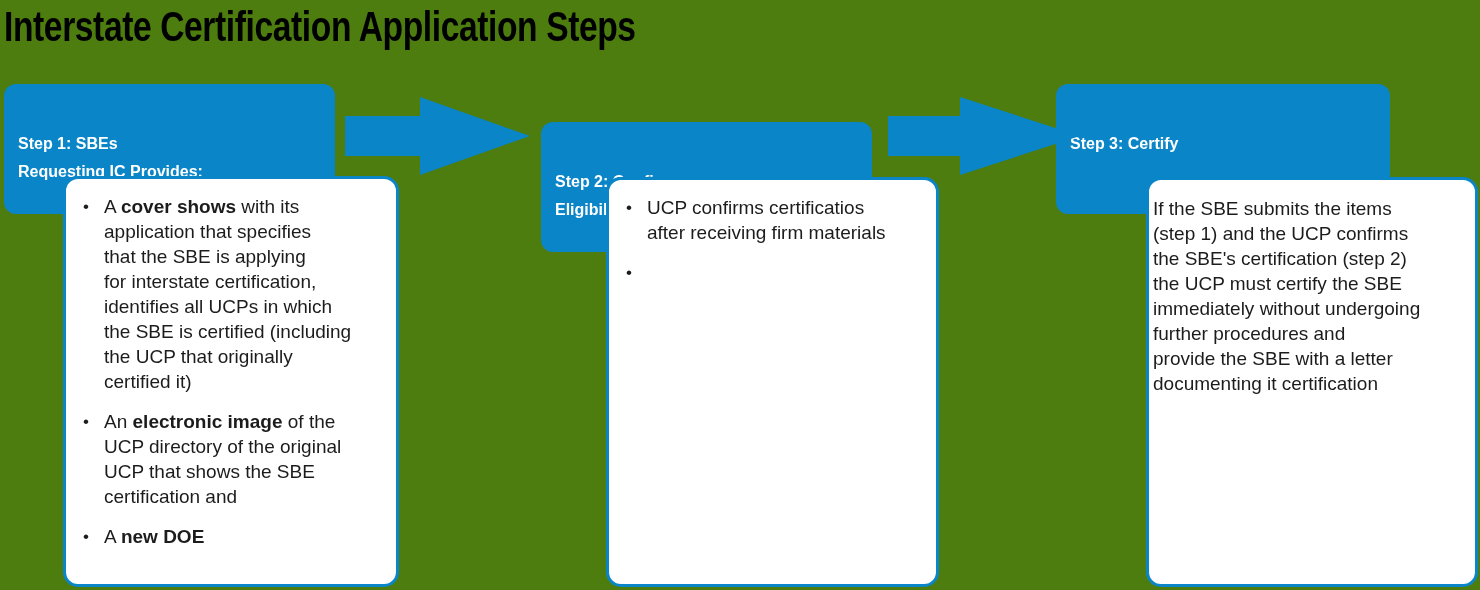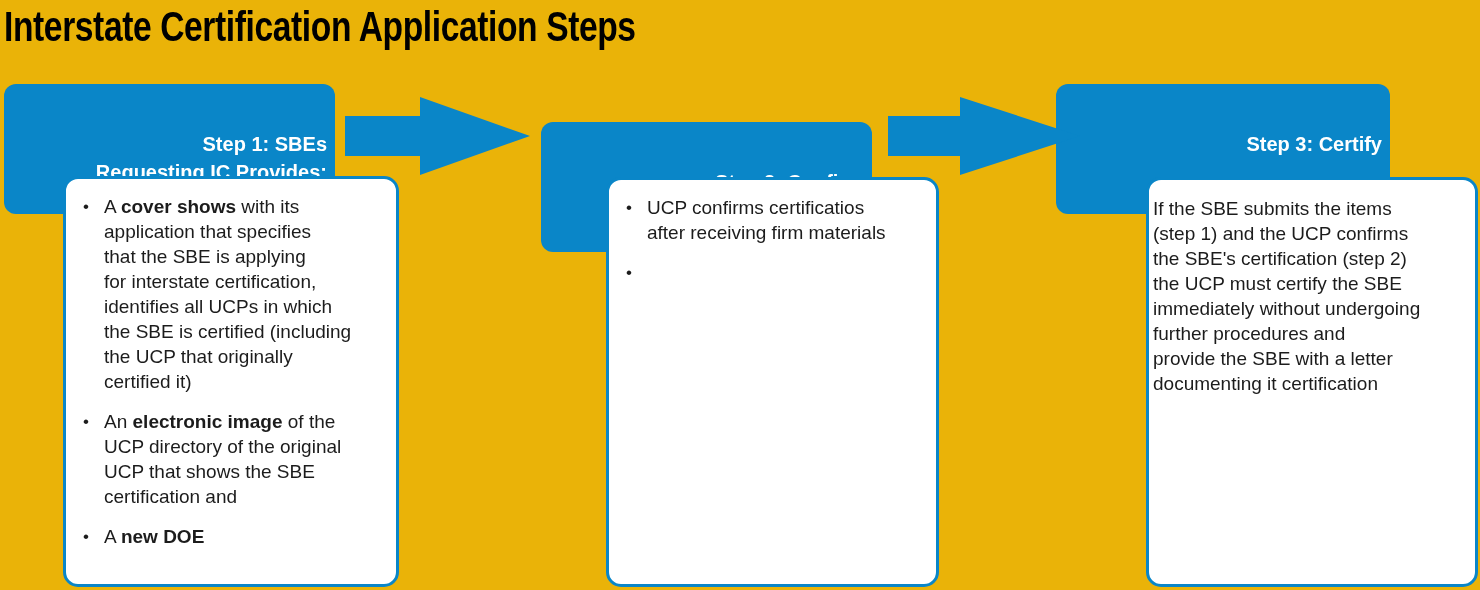--- a/index.html
+++ b/index.html
@@ -3,41 +3,40 @@
 <meta charset="utf-8">
 <style>
   :root{
     --blue:#0a86c8;
     --ink:#1c1c1c;
   }
   html,body{margin:0;padding:0;background:#ffffff;}
   .canvas{
     position:relative;
     width:1480px;height:590px;
-    background:#eab308;
+    background:#4d7c0f;
     font-family:"Liberation Sans","DejaVu Sans",sans-serif;
     overflow:hidden;
   }
   .page-title{
     position:absolute;left:4px;top:4px;
     font-size:42px;font-weight:bold;color:#000;
     line-height:46px;white-space:nowrap;
     transform:scaleX(0.80);transform-origin:0 0;
     letter-spacing:-0.5px;
   }
   .step-head{
     position:absolute;top:84px;height:130px;
     background:var(--blue);
     border-radius:12px;
     color:#ffffff;font-weight:bold;
-    font-size:20px;line-height:28px;
+    font-size:16px;line-height:28px;
     padding:18px 8px 0 14px;
     box-sizing:border-box;
     white-space:pre-line;
-    text-align:right;
   }
   .head-1{left:4px;width:331px;}
   .head-2{left:541px;width:331px;margin-top:38px;}
   .head-3{left:1056px;width:334px;}
   .body-box{
     position:absolute;
     background:#ffffff;
     border:3px solid var(--blue);
     border-radius:15px;
     box-sizing:border-box;

